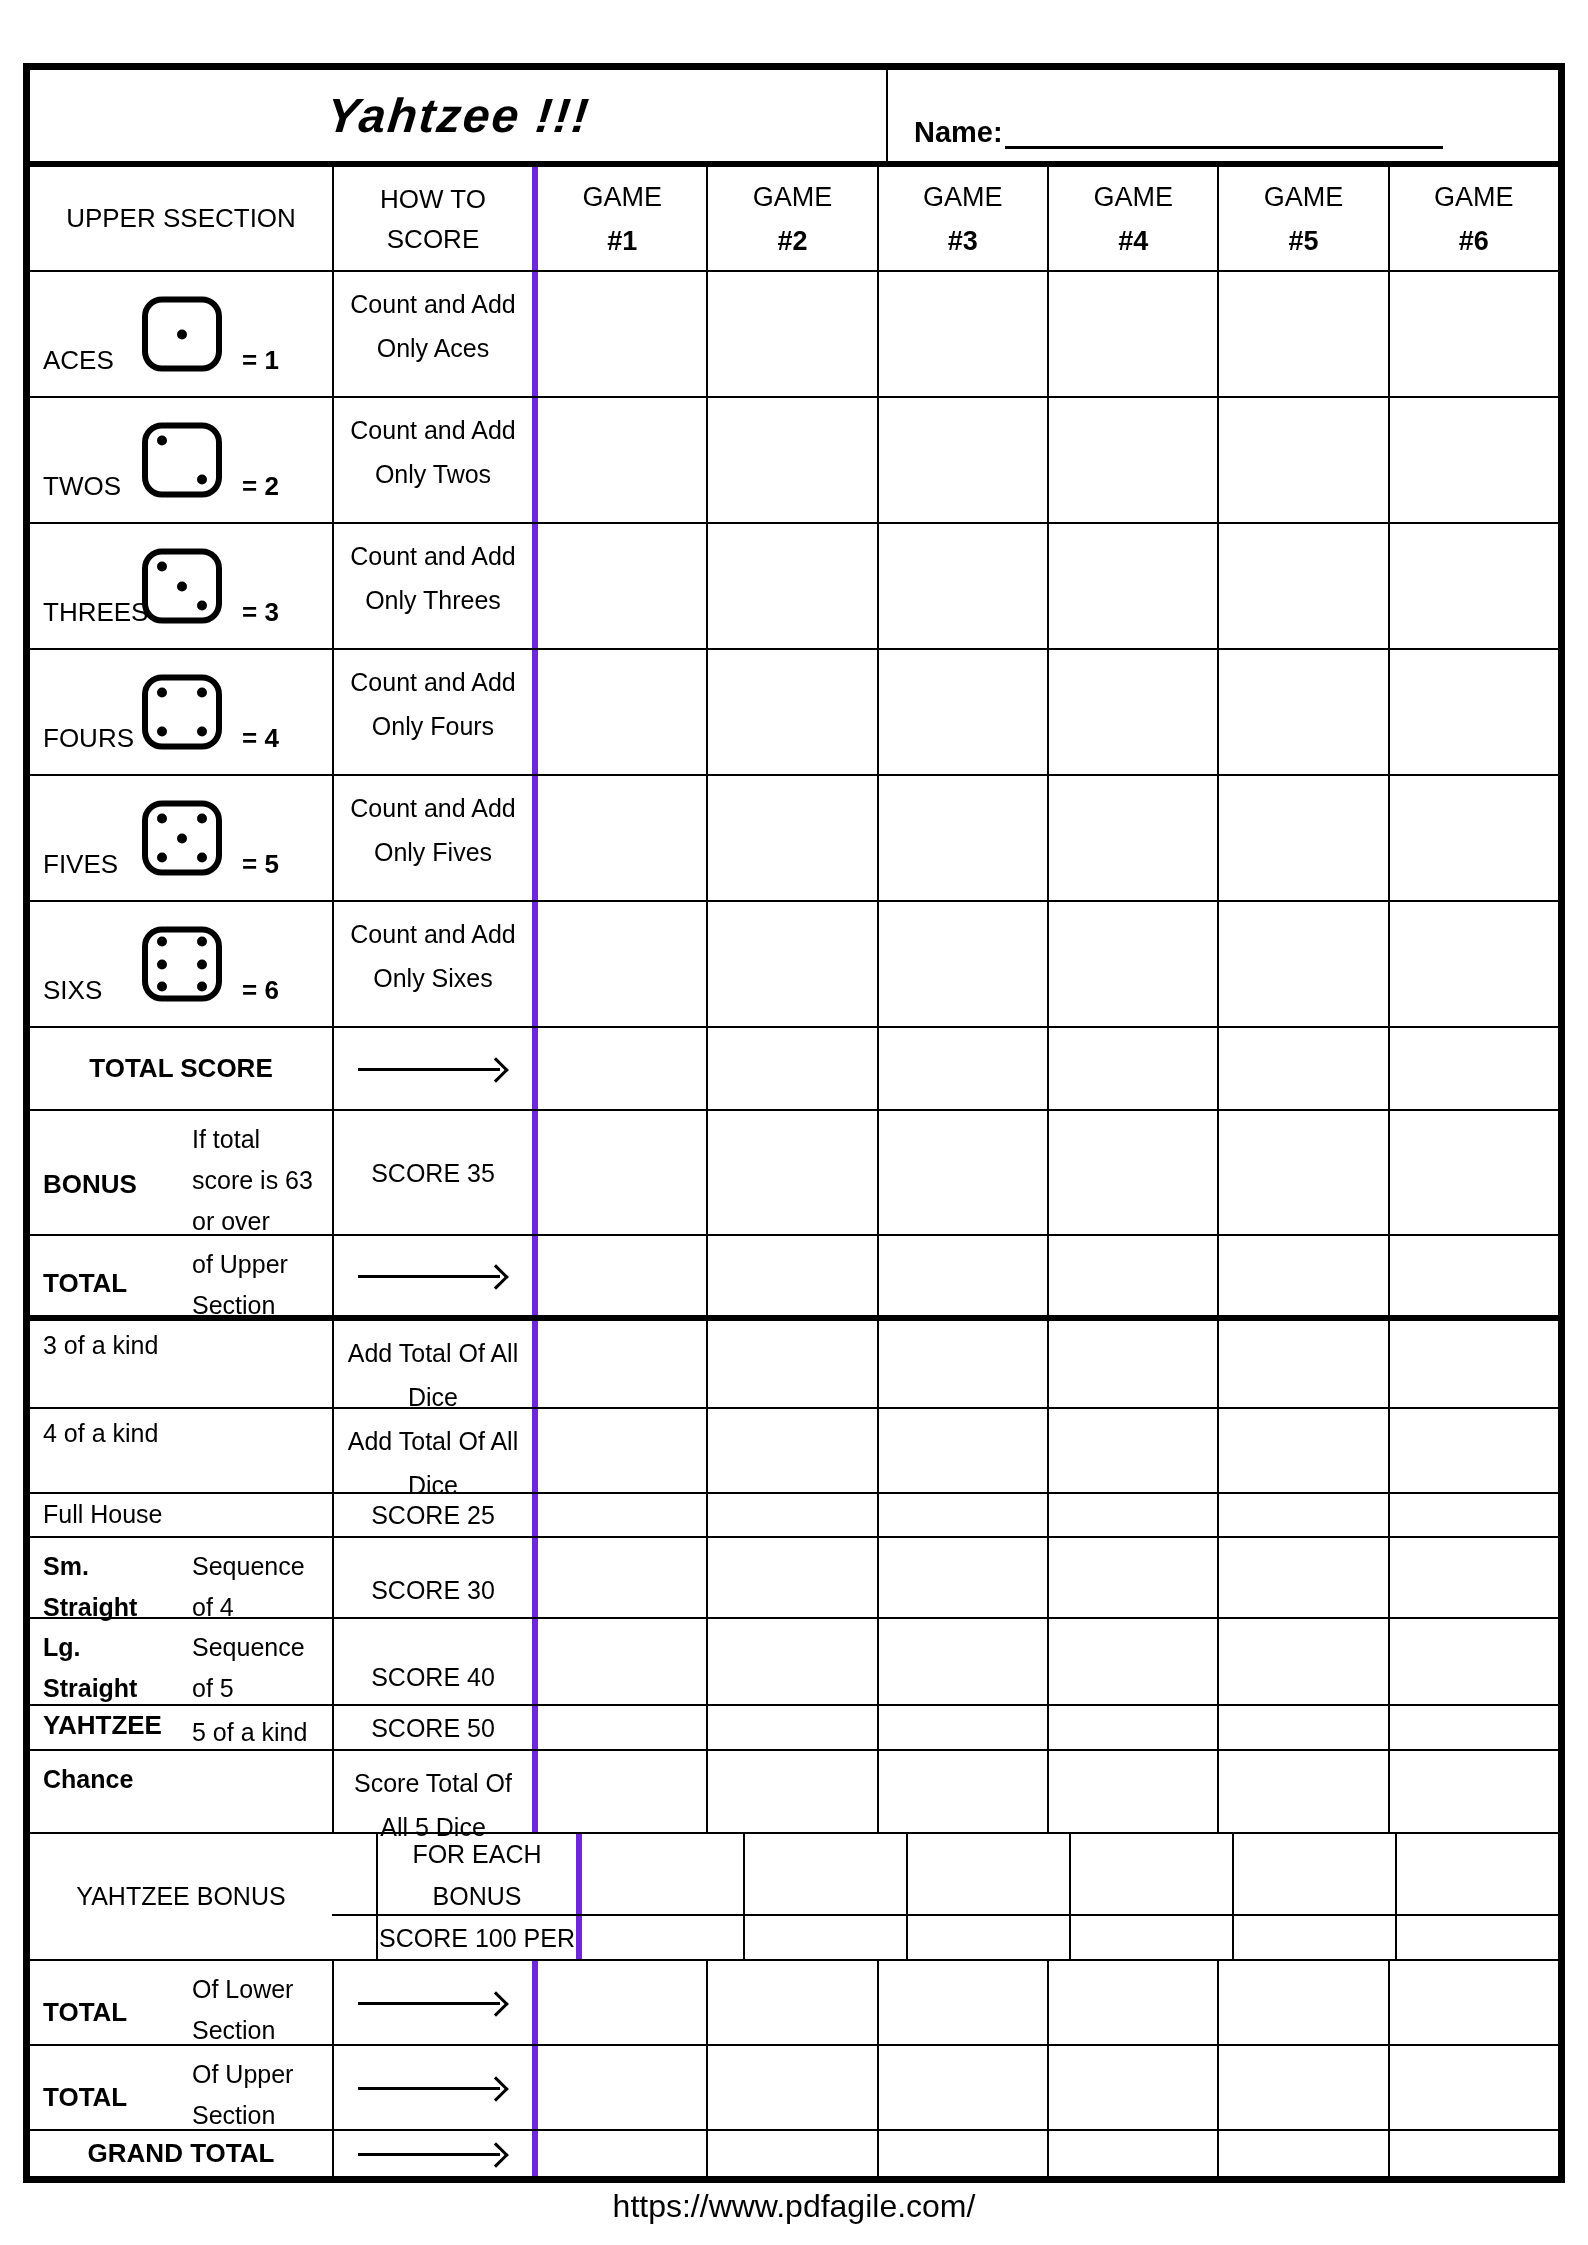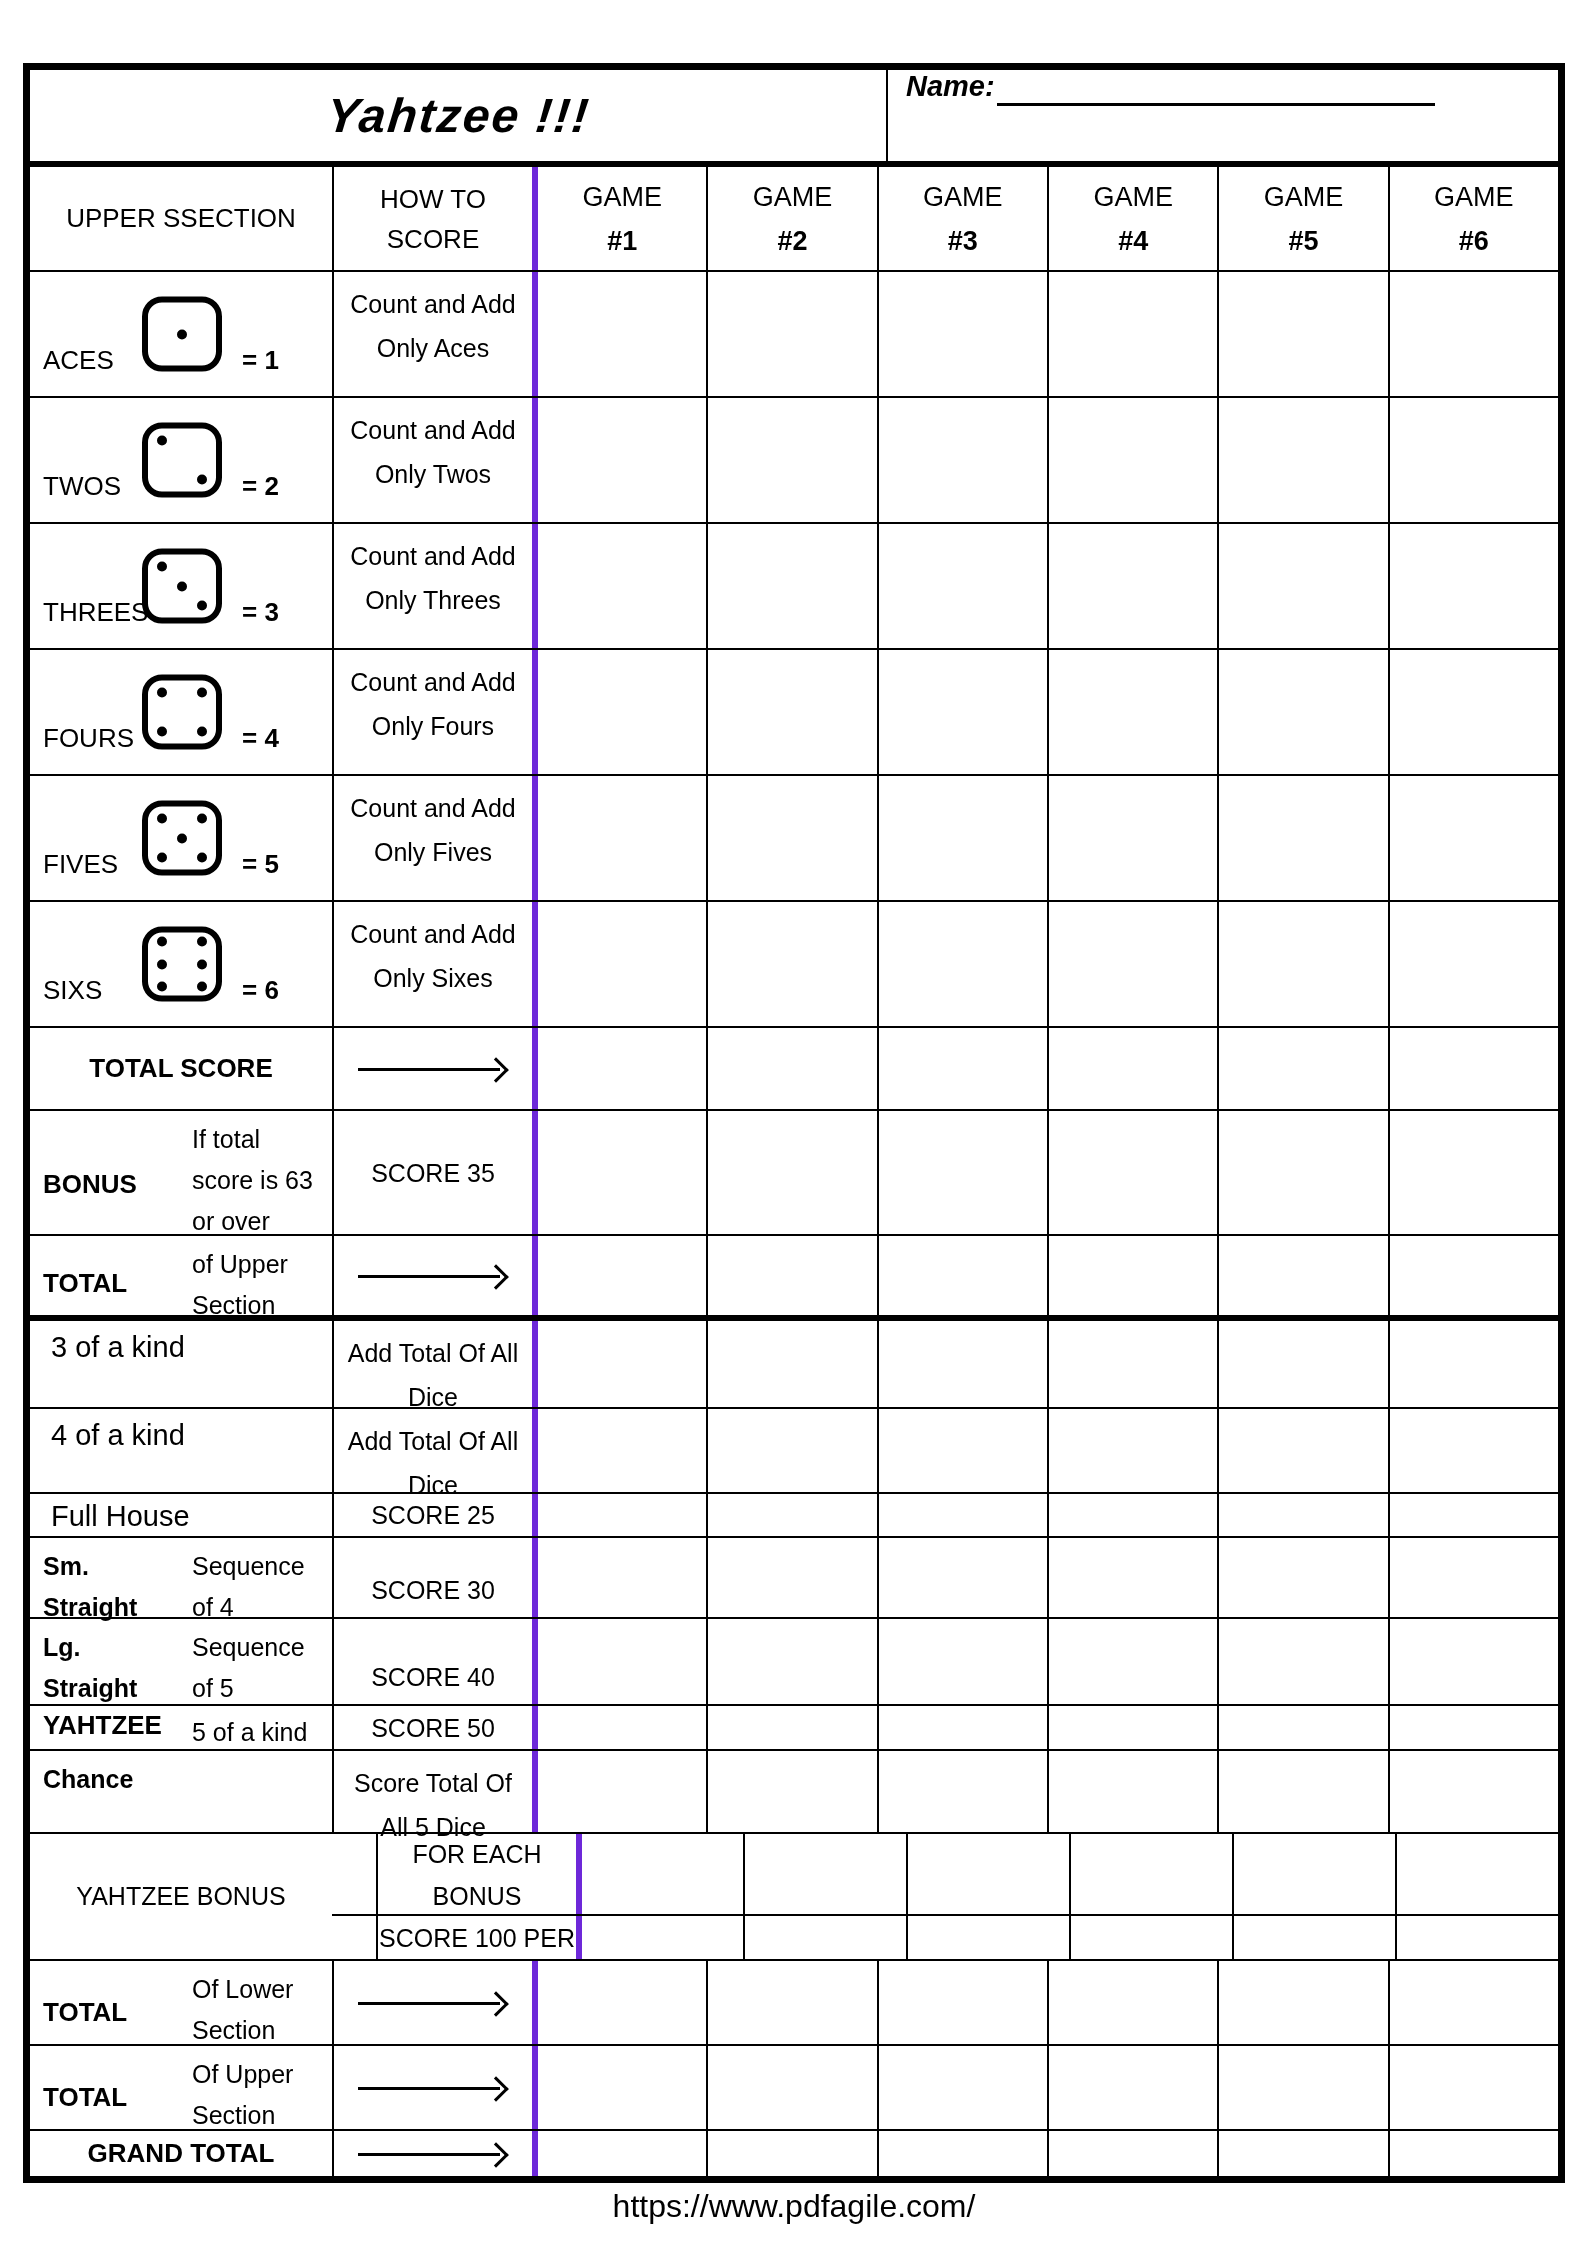--- a/index.html
+++ b/index.html
@@ -54,21 +54,21 @@
 
   
   .title-cell {
     width:858px; flex:none; border-right:2px solid #000;
     display:flex; align-items:center; justify-content:center;
   }
   .title-text {
     font-size:48px; font-weight:bold; font-style:italic;
     letter-spacing:2px; transform:skewX(-6deg);
   }
-  .name-cell { flex:1; display:flex; align-items:flex-start; padding:0 0 12px 18px;font-style:italic; }
+  .name-cell { flex:1; display:flex; align-items:flex-end; padding:0 0 12px 26px; }
   .name-label { font-size:29px; font-weight:bold; }
   .name-line {
     display:inline-block; width:438px; height:36px;
     border-bottom:3px solid #000; margin-left:2px;
   }
 
   
   .upper-sec {
     display:flex; align-items:center; justify-content:center;
     height:100%; font-size:26px;
@@ -100,21 +100,21 @@
   .pip.br { bottom:7px; right:9px; }
   .pip.c  { top:50%; left:50%; transform:translate(-50%,-50%); }
   .pip.ml { top:50%; left:9px; transform:translateY(-50%); }
   .pip.mr { top:50%; right:9px; transform:translateY(-50%); }
   .die[data-pips="6"] .pip.tl, .die[data-pips="6"] .pip.tr { top:4px; }
   .die[data-pips="6"] .pip.bl, .die[data-pips="6"] .pip.br { bottom:4px; }
 
   
   .lbl-bold-bl { position:absolute; left:13px; bottom:16px; font-size:26px; font-weight:bold; }
   .desc-col { position:absolute; left:162px; top:8px; font-size:25px; line-height:41px; }
-  .lbl-top  { position:absolute; left:21px; top:10px; font-size:29px; }
+  .lbl-top  { position:absolute; left:13px; top:10px; font-size:25px; }
   .lbl-bold-top { position:absolute; left:13px; top:8px; font-size:25px; font-weight:bold; line-height:41px; }
   .lbl-center {
     display:flex; align-items:center; justify-content:center;
     height:100%; font-size:25px;
   }
   .lbl-center.bold { font-weight:bold; font-size:26px; }
 
   
   .arrow { position:relative; width:150px; height:28px; }
   .arrow::before {

